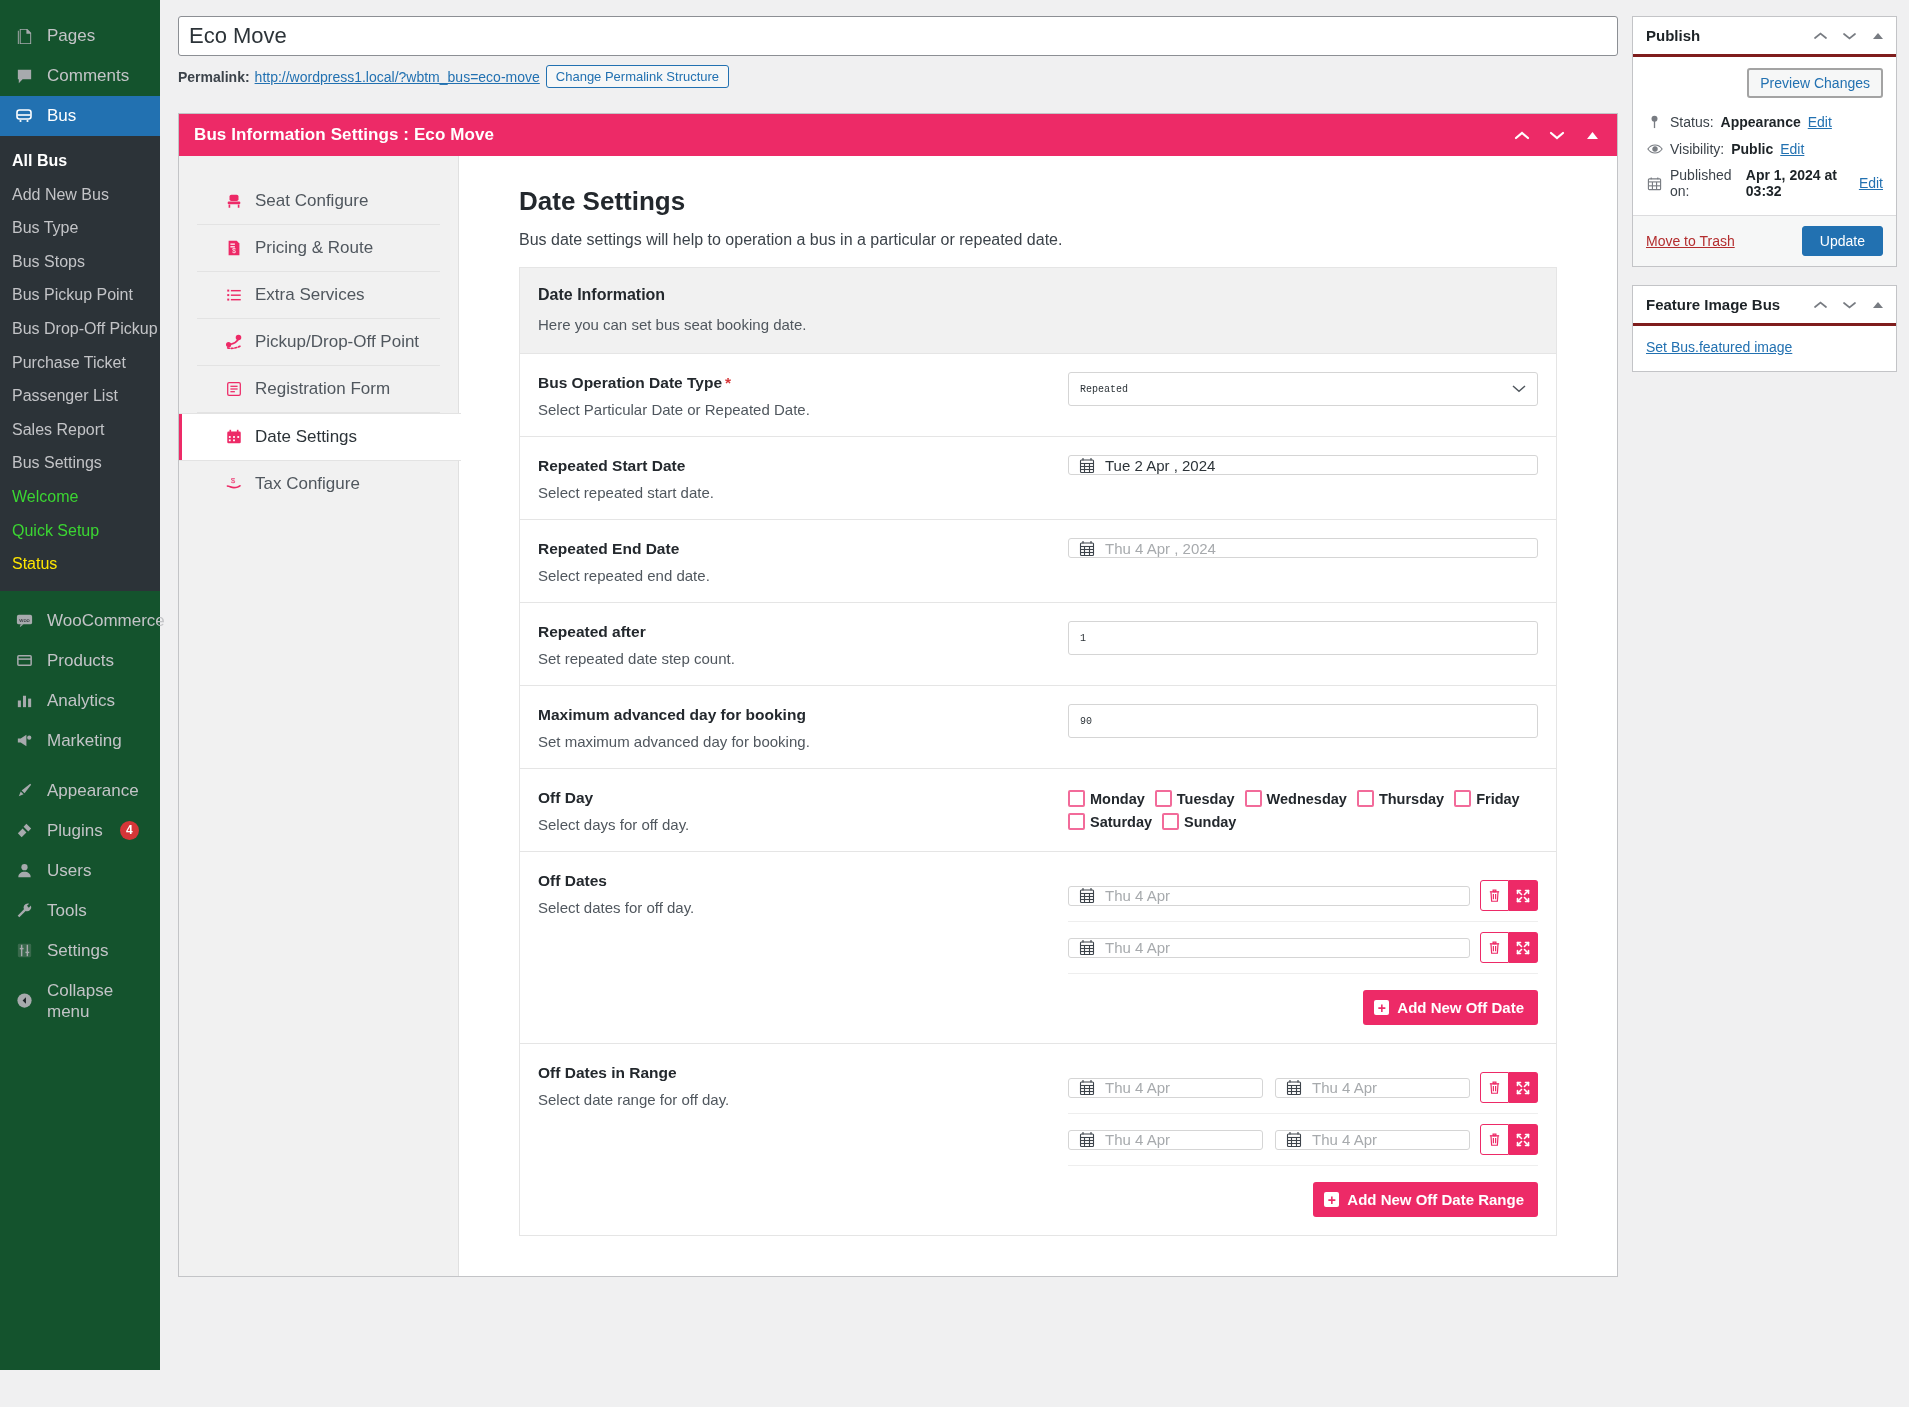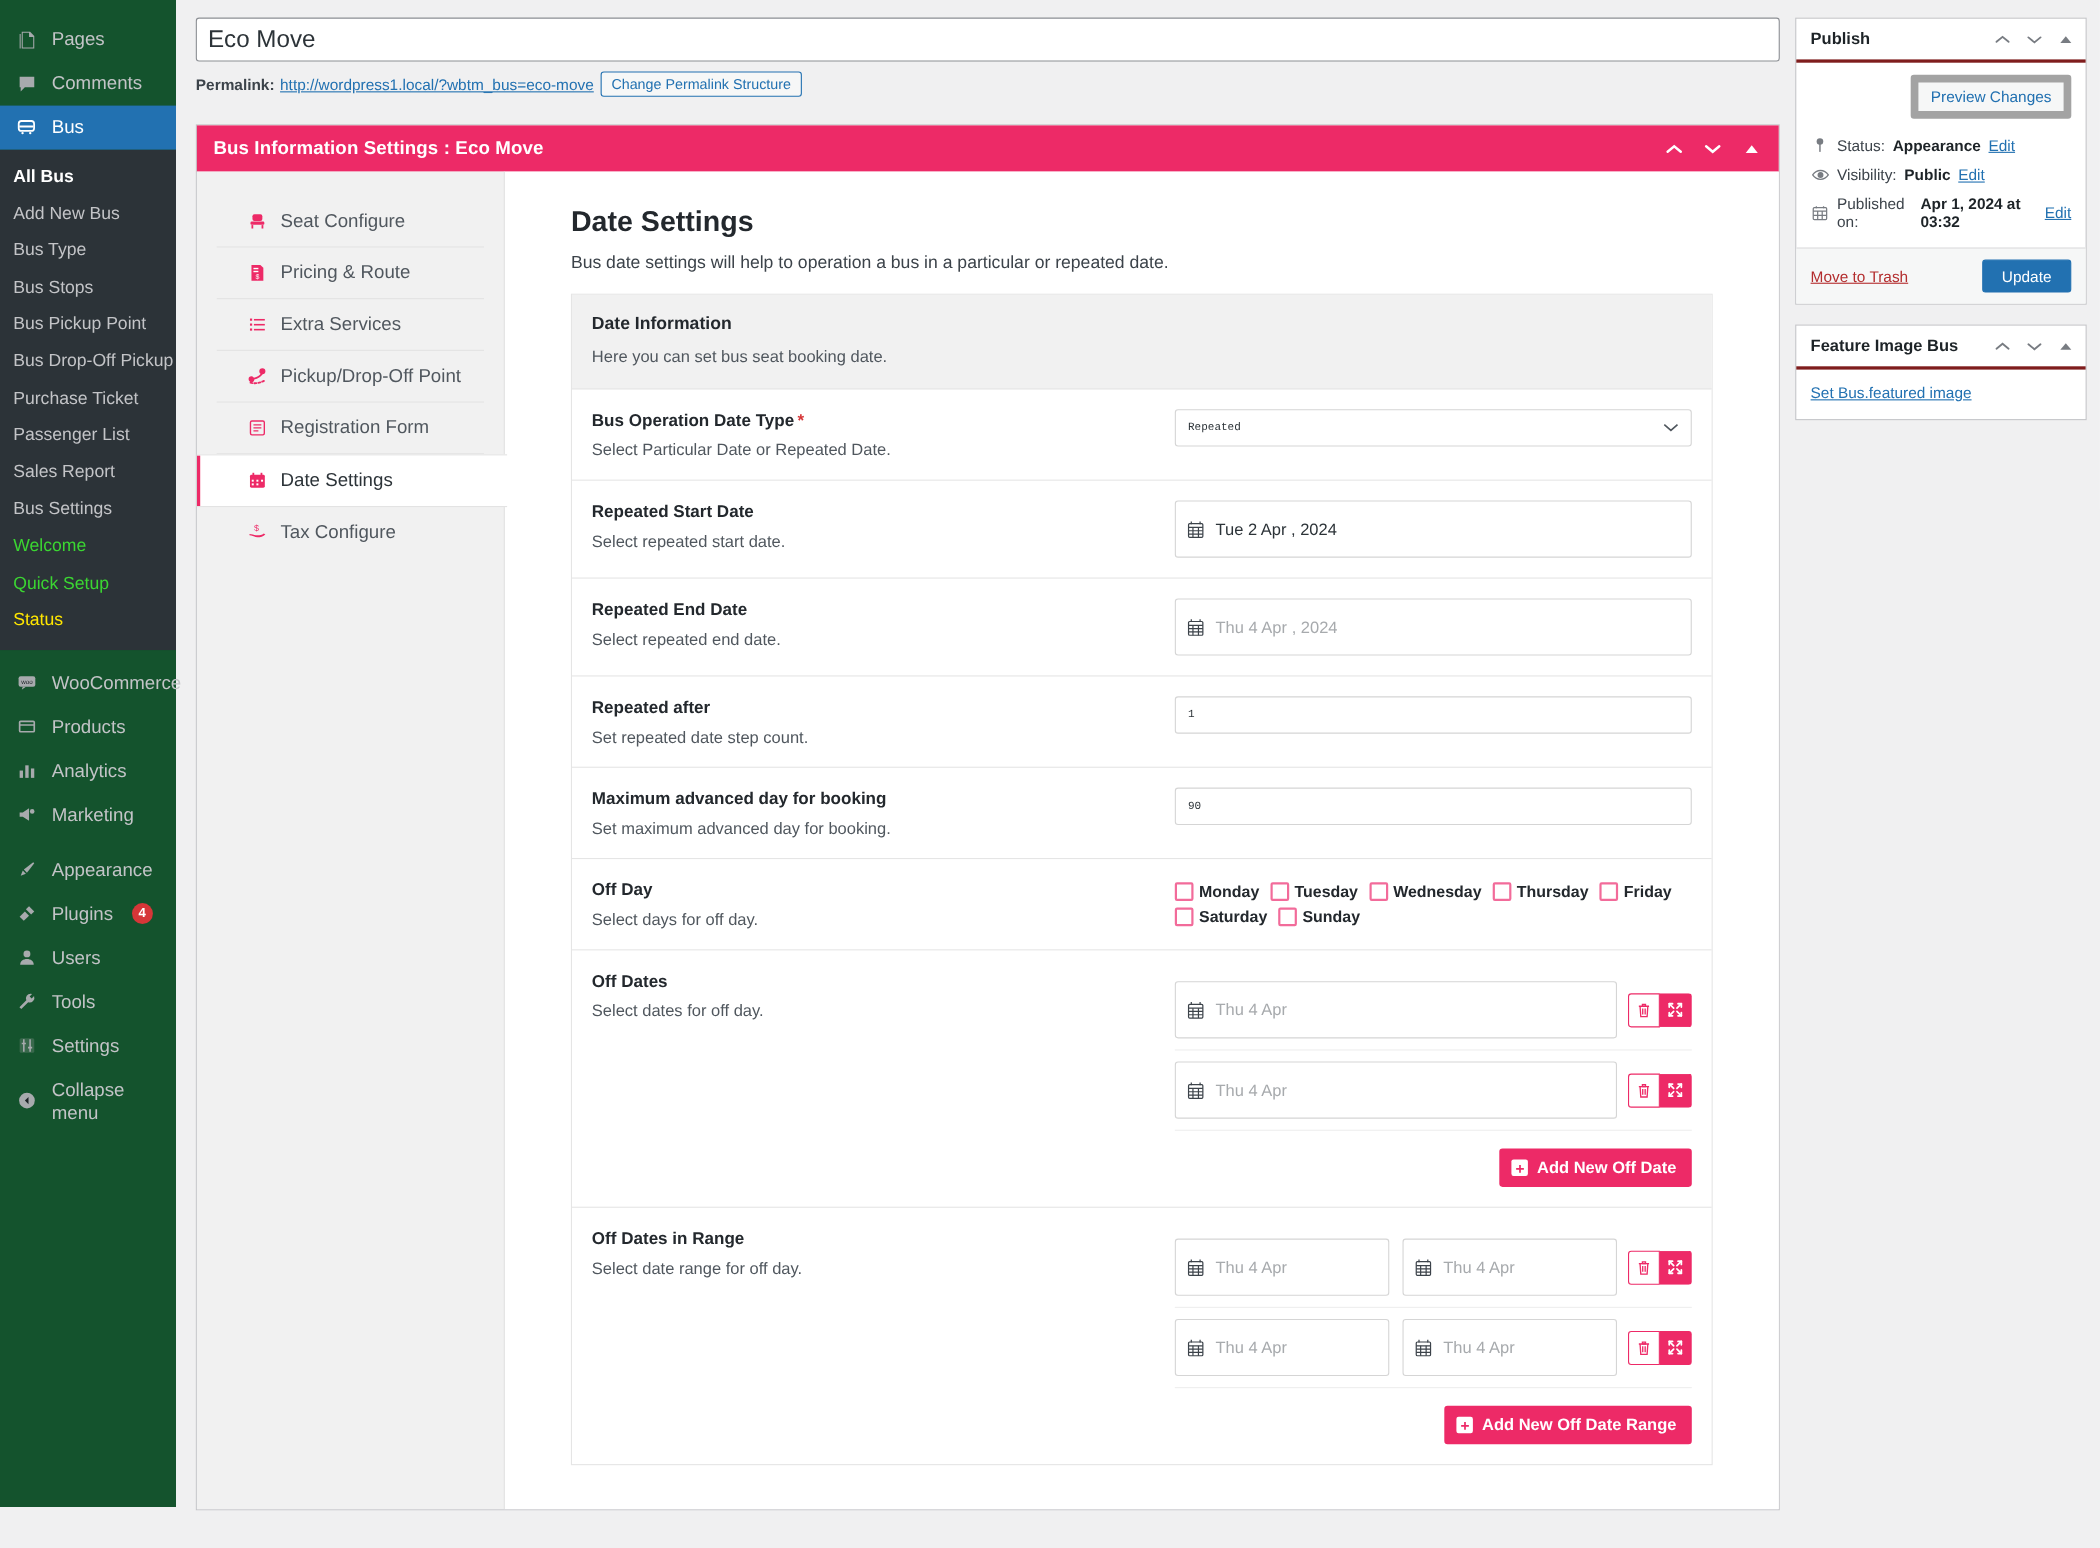--- a/index.html
+++ b/index.html
@@ -153,21 +153,21 @@
     border:1px solid #d5d5d5; border-radius:3px;
     background:#fff; font-size:10px; color:#2c3338;
     padding:0 11px;
     font-family:Liberation Mono, monospace;
     display:flex; align-items:center;
   }
   .sel { justify-content:space-between; cursor:pointer; }
   .sel .chev { color:#50575e; font-size:13px; }
 
   .datefield {
-    height:52px; width:100%;
+    height:20px; width:100%;
     border:1px solid #d5d5d5; border-radius:3px;
     background:#fff; display:flex; align-items:center; gap:9px;
     padding:0 10px; font-size:15px; color:#2c3338; cursor:pointer;
   }
   .datefield .cal { width:17px; height:18px; flex:0 0 17px; display:flex; align-items:center; }
   .datefield .dv.placeholder { color:#a7aaad; }
 
   
   .offdays { display:flex; align-items:center; gap:6px; flex-wrap:wrap; padding-top:3px; }
   .cbwrap { display:flex; align-items:center; gap:5px; margin-right:4px; }
@@ -210,21 +210,21 @@
   .mb-title { font-size:15px; font-weight:bold; color:#1d2327; }
   .mb-actions { display:flex; align-items:center; gap:13px; color:#787c82; }
   .mb-actions .ha { cursor:pointer; width:16px; height:16px; display:flex; align-items:center; justify-content:center; }
   .mb-body { padding:11px 13px 0 13px; }
   .mb-foot {
     display:flex; align-items:center; justify-content:space-between;
     background:#f6f7f7; border-top:1px solid #dcdcde; padding:10px 13px;
     margin-top:11px;
   }
   .btn-preview {
-    border:7px solid #a3a3a3; color:#2271b1; background:#f6f7f7;
+    border:2px solid #a3a3a3; color:#2271b1; background:#f6f7f7;
     border-radius:3px; padding:5px 11px; font-size:14px; cursor:pointer;
     font-family:"Liberation Sans", sans-serif;
     text-align:center;
   }
   .pv-row { display:flex; justify-content:flex-end; margin-bottom:10px; }
   .misc {
     display:flex; align-items:center; gap:7px;
     font-size:14px; color:#3c434a; padding:5px 0;
   }
   .misc .mi { width:17px; height:17px; color:#787c82; display:flex; align-items:center; justify-content:center; flex:0 0 17px;}

